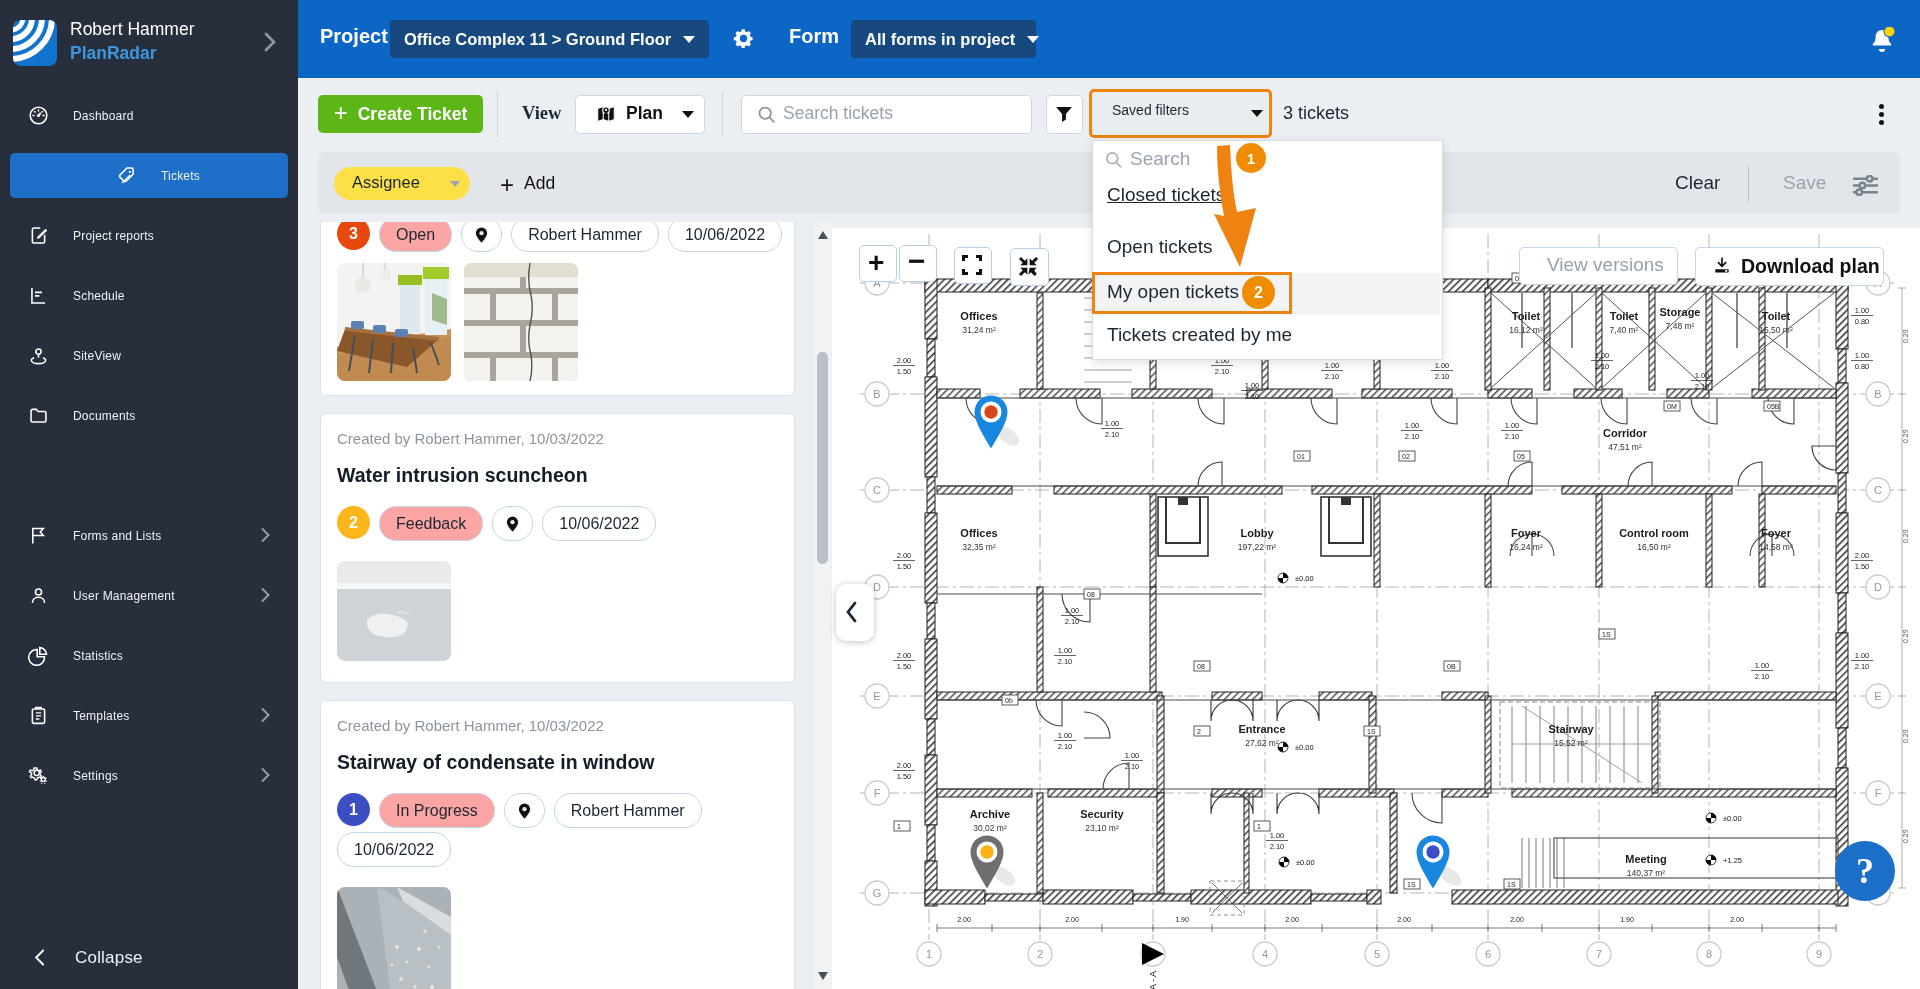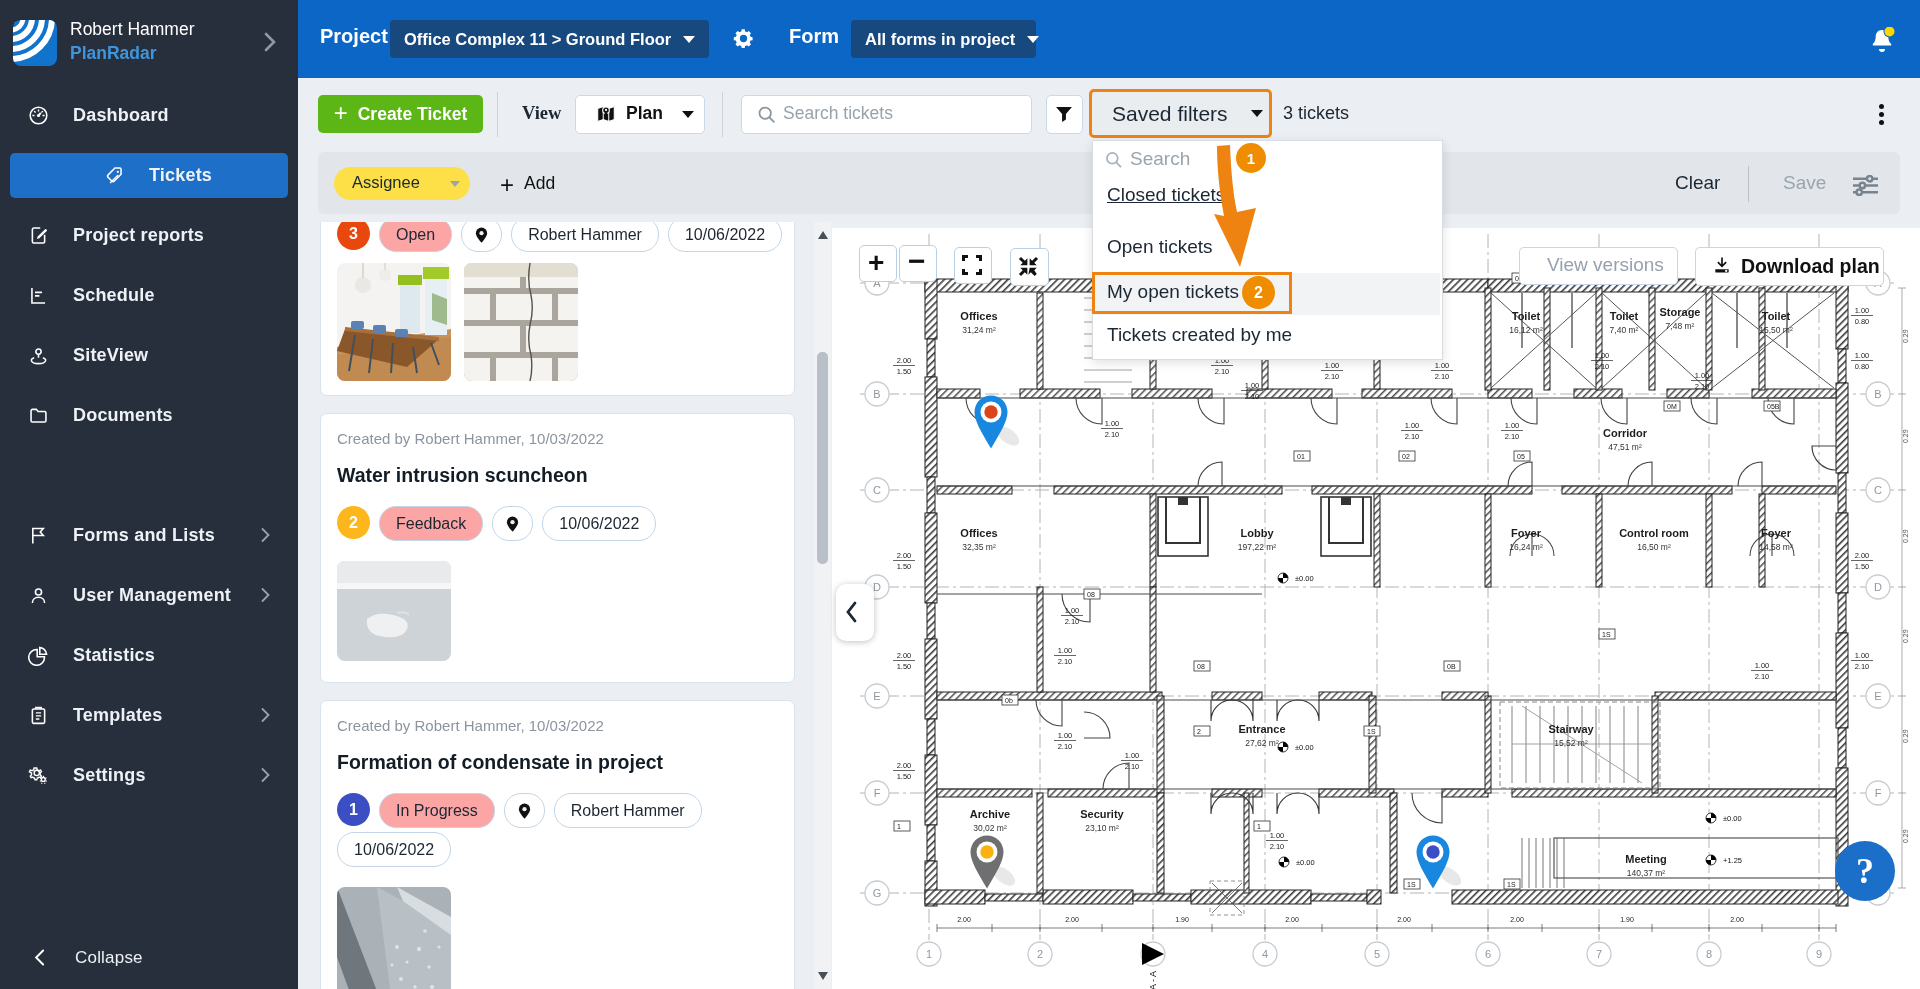--- a/index.html
+++ b/index.html
@@ -1,20 +1,20 @@
 <!DOCTYPE html>
 <html><head>
 <meta charset="utf-8">
 <style>
   html,body{margin:0;padding:0;width:1920px;height:989px;overflow:hidden;
     font-family:"Liberation Sans",sans-serif;background:#ebeff3;}
   .abs{position:absolute;}
   #sidebar{position:absolute;left:0;top:0;width:298px;height:989px;background:#272f3c;}
   .nav{position:absolute;left:10px;width:278px;height:45px;border-radius:5px;color:#eef2f6;
-    font-size:18px;font-weight:700;display:flex;align-items:center;letter-spacing:.2px;}
+    font-size:12px;font-weight:400;display:flex;align-items:center;letter-spacing:.2px;}
   .nav .ic{width:21px;height:21px;margin-left:18px;margin-right:24px;flex:none;}
   .nav.sel{background:#1d6fc8;justify-content:center;}
   .nav .chev{position:absolute;right:18px;top:14px;width:9px;height:16px;}
   #topbar{position:absolute;left:298px;top:0;width:1901px;height:78px;background:#0c66c6;}
   .tbdrop{position:absolute;top:20px;height:38px;background:#17497e;border-radius:4px;color:#fff;
     font-size:16.5px;font-weight:700;display:flex;align-items:center;padding:0 14px;white-space:nowrap;}
   .caret{width:0;height:0;border-left:6px solid transparent;border-right:6px solid transparent;
     border-top:7px solid #fff;display:inline-block;margin-left:12px;}
   .wbtn{position:absolute;background:#fff;border:1px solid #c9d9e8;border-radius:5px;}
   .chip{height:33px;border:1.5px solid #c3d6e8;border-radius:17px;display:inline-flex;
@@ -672,21 +672,21 @@
           <path d="M15.3 15.3 L21 21"></path>
         </svg>
     <span class="abs" style="left:41px;top:7px;font-size:17.5px;color:#98a2ac;">Search tickets</span>
   </div>
   <div class="wbtn" style="left:1046px;top:95px;width:35px;height:37px;">
     <svg class="abs" style="left:7px;top:8px;" width="20" height="20" viewBox="0 0 24 24" fill="#111">
           <path d="M2.5 3.5 h19 l-7.2 8.6 v6.4 l-4.6 3 v-9.4 z"></path>
         </svg>
   </div>
   <div class="abs" style="left:1089px;top:89px;width:177px;height:43px;border:3.5px solid #ee8312;border-radius:5px;background:#e9edf0;">
-    <span class="abs" style="left:20px;top:10px;font-size:21px;color:#1b2733;">Saved filters</span>
+    <span class="abs" style="left:20px;top:10px;font-size:14px;color:#1b2733;">Saved filters</span>
     <span class="caret" style="border-top-color:#111;position:absolute;left:147px;top:18px;"></span>
   </div>
   <div class="abs" style="left:1283px;top:103px;color:#1b2733;font-size:18px;">3 tickets</div>
   <div class="abs" style="left:1879px;top:104px;width:5px;height:5px;background:#111;border-radius:50%;box-shadow:0 8px 0 #111,0 16px 0 #111;"></div>
 
   <div class="abs" style="left:318px;top:152px;width:1582px;height:62px;background:#e2e6ea;border-radius:6px;"></div>
   <div class="abs" style="left:334px;top:167px;width:136px;height:33px;background:#fde047;border-radius:17px;">
     <span class="abs" style="left:18px;top:6px;font-size:16.5px;color:#1b2733;">Assignee</span>
     <span class="caret" style="border-top-color:#9aa4ae;position:absolute;left:104px;top:14px;border-left-width:5.5px;border-right-width:5.5px;border-top-width:6.5px;"></span>
   </div>
@@ -783,21 +783,21 @@
         <rect x="0" y="0" width="114" height="26" fill="#e8eaec"></rect>
         <rect x="0" y="22" width="114" height="6" fill="#f5f6f7"></rect>
         <path d="M30 58 q10 -8 26 -4 q18 4 14 14 q-4 10 -22 8 q-20 -2 -18 -18 z" fill="#eef0f1"></path>
         <path d="M60 52 q8 -2 12 2" stroke="#dfe2e4" stroke-width="2" fill="none"></path>
       </svg>
     </div>
   </div>
 
   <div class="card" style="left:20px;top:478px;height:310px;">
     <div class="abs" style="left:16px;top:16px;font-size:15px;color:#8b959f;">Created by Robert Hammer, 10/03/2022</div>
-    <div class="abs" style="left:16px;top:50px;font-size:19.5px;font-weight:700;color:#131d27;">Formation of condensate in project</div>
+    <div class="abs" style="left:16px;top:50px;font-size:19.5px;font-weight:700;color:#131d27;">Stairway of condensate in window</div>
     <div class="abs" style="left:16px;top:92px;display:flex;">
       <span class="numc" style="background:#3b4ec4;">1</span>
       <span class="chip st">In Progress</span>
       <span class="chip pin">
               <svg width="15" height="18" viewBox="0 0 24 28">
                 <path d="M12 2 a9 9 0 0 1 9 9 c0 6 -9 15 -9 15 s-9 -9 -9 -15 a9 9 0 0 1 9 -9 z" fill="#111"></path>
                 <circle cx="12" cy="11" r="3.4" fill="#edf1f5"></circle>
               </svg>
             </span>
       <span class="chip">Robert Hammer</span>

